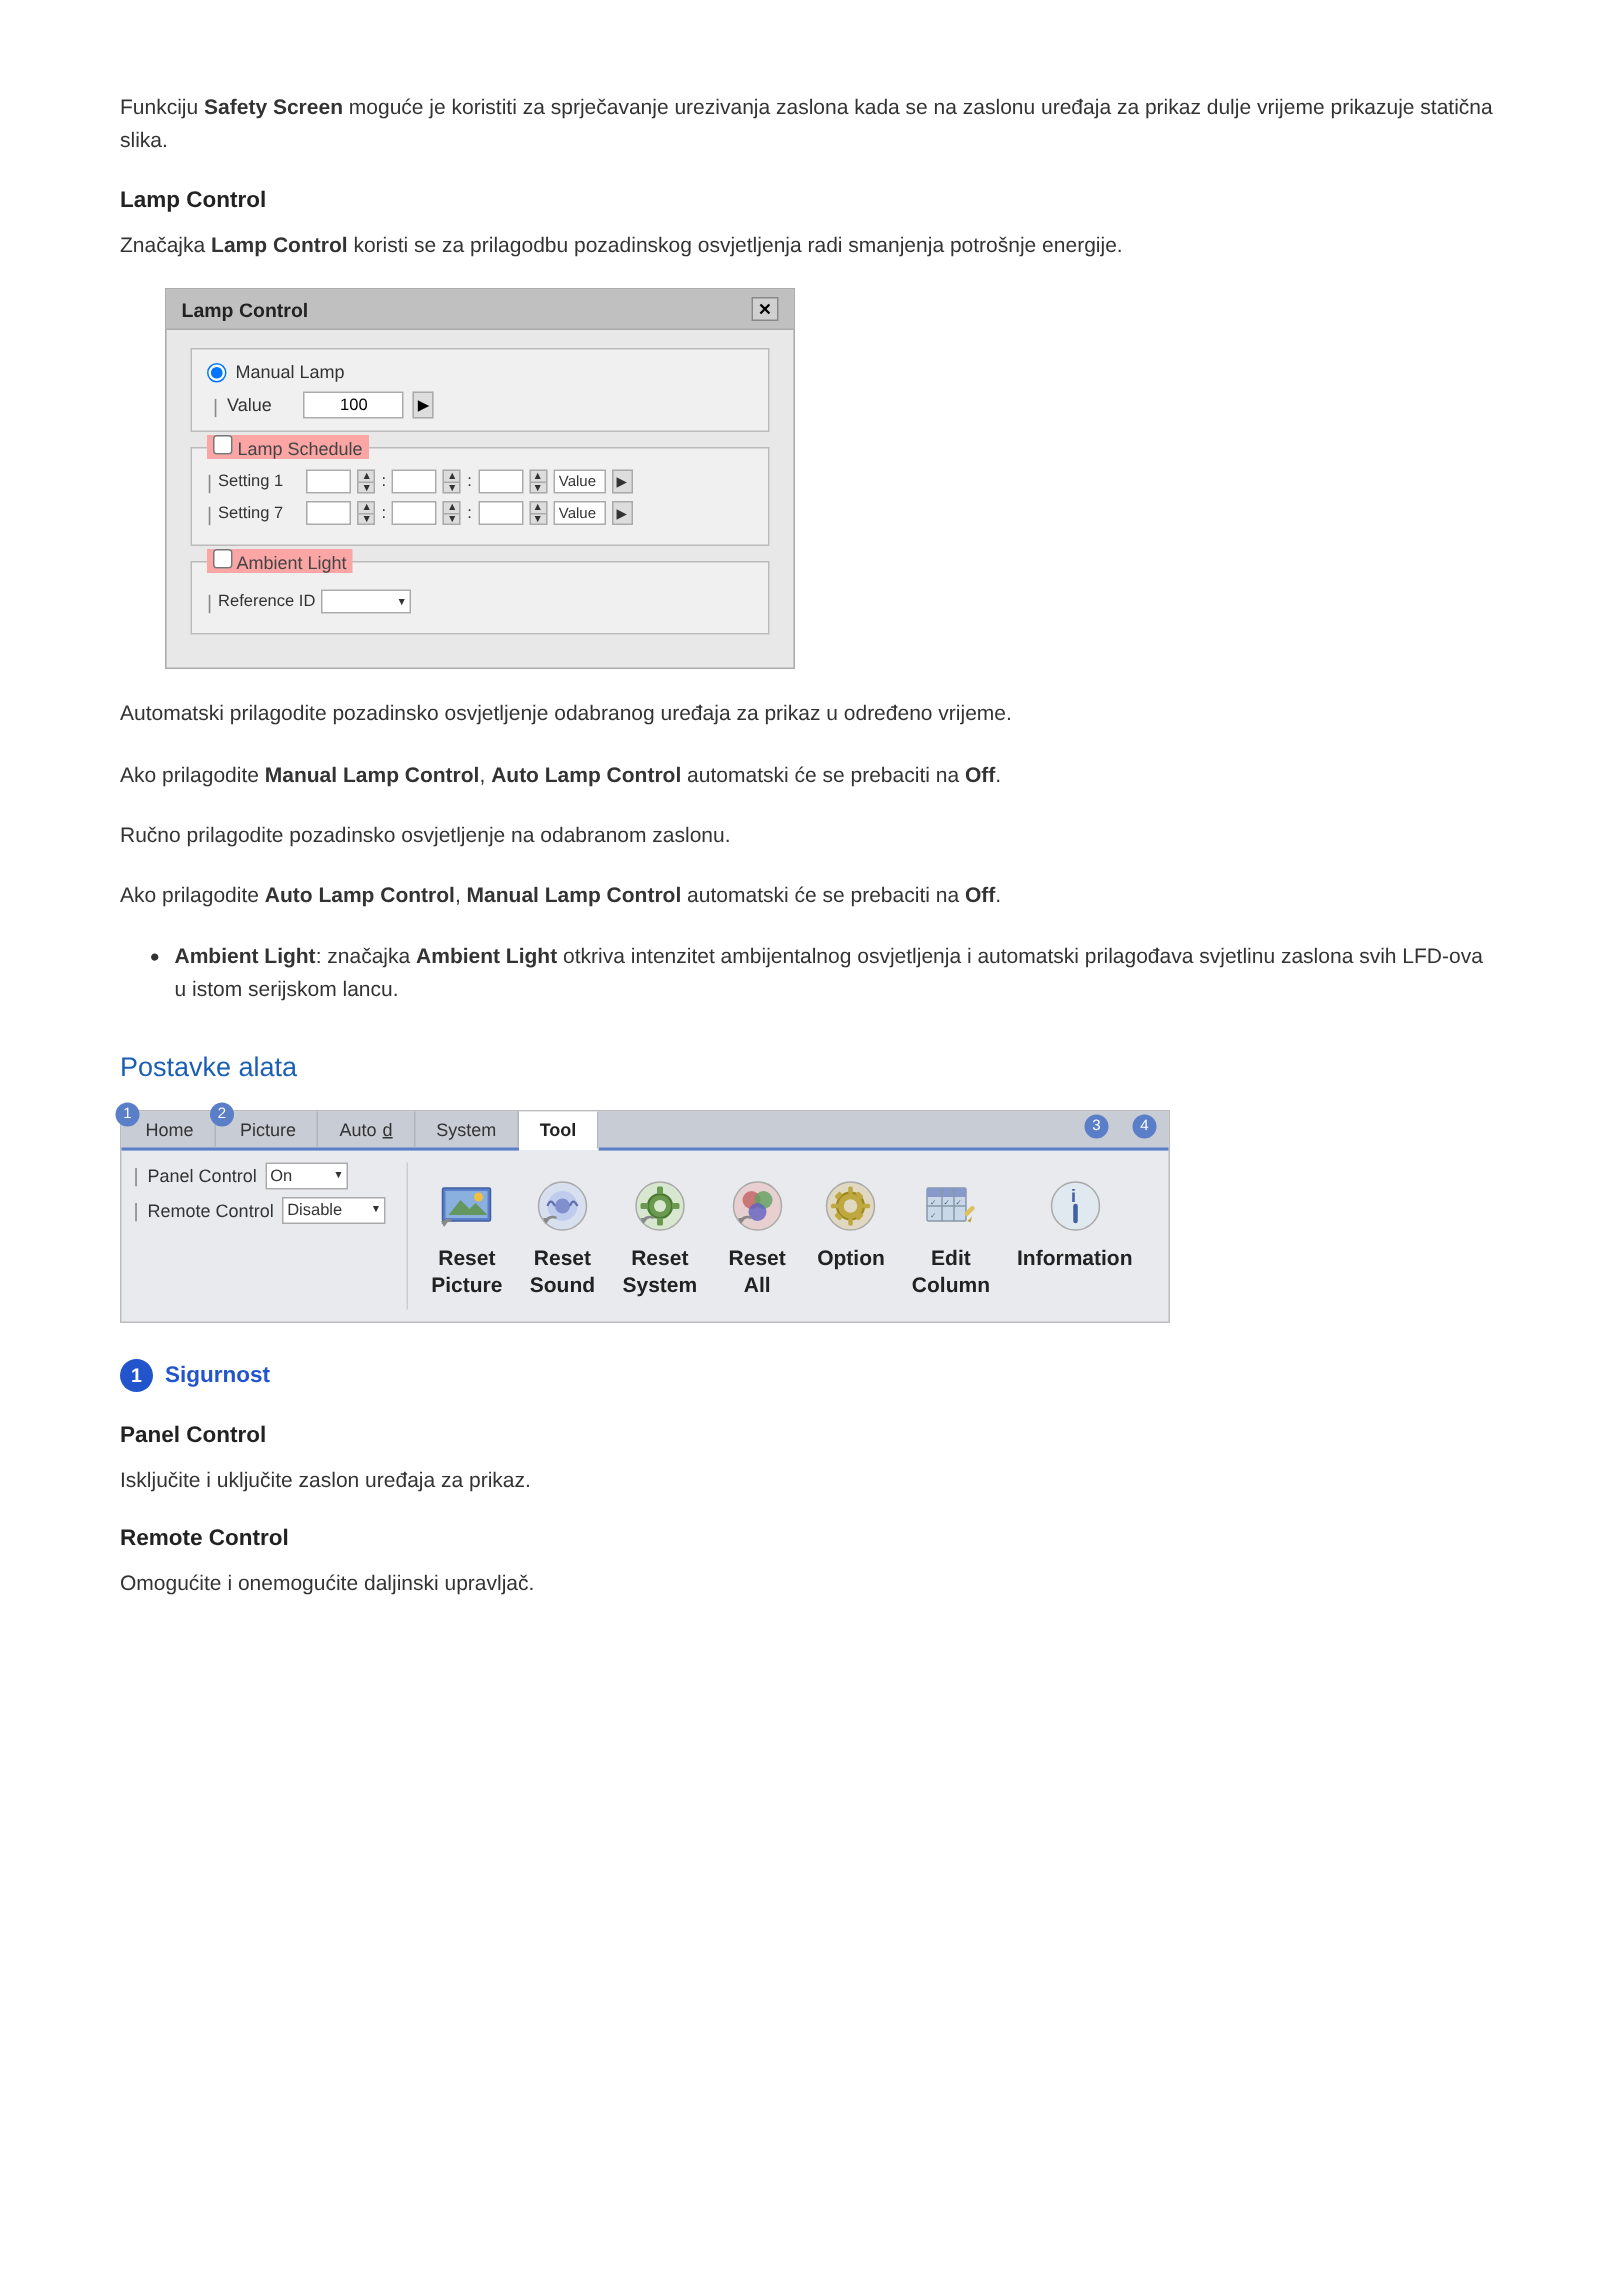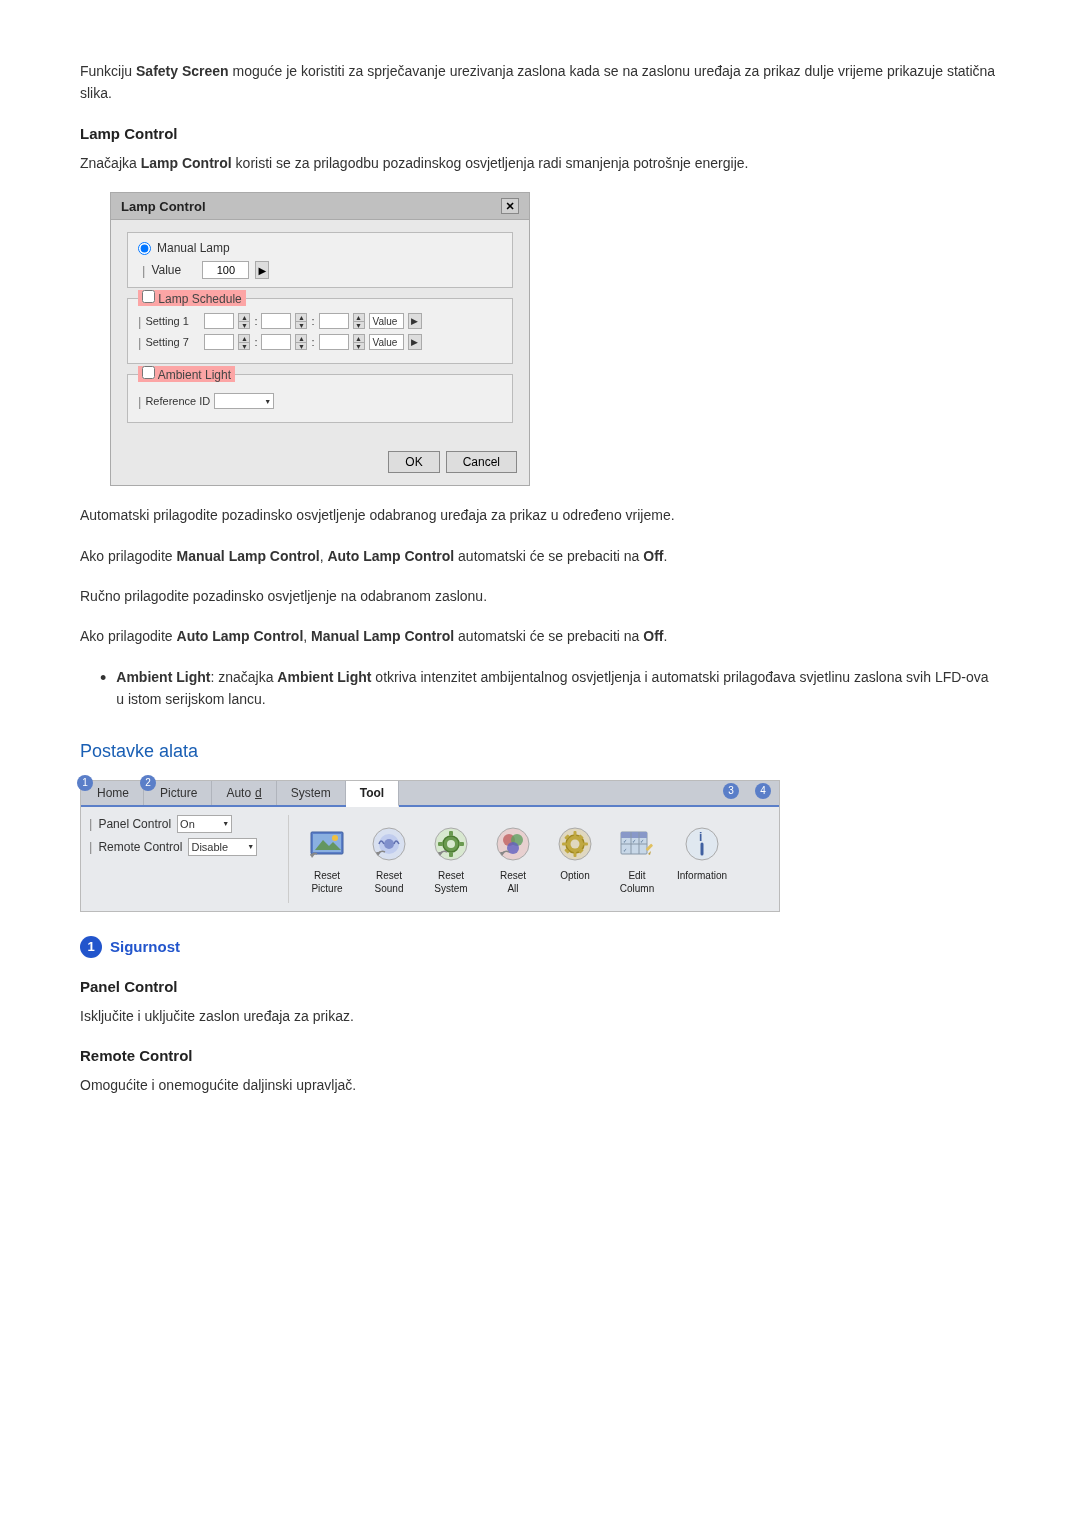--- a/index.html
+++ b/index.html
@@ -103,21 +103,21 @@
 
     .value-label {
       font-size: 12px;
       color: #333;
       min-width: 45px;
     }
 
     .value-input {
       border: 1px solid #aaa;
       background: white;
-      width: 47px;
+      width: 67px;
       height: 18px;
       font-size: 11px;
       padding: 0 3px;
       text-align: center;
     }
 
     .arrow-btn {
       border: 1px solid #aaa;
       background: #ddd;
       width: 14px;
@@ -362,24 +362,25 @@
 
     .tool-icon-img {
       width: 42px;
       height: 42px;
       display: flex;
       align-items: center;
       justify-content: center;
     }
 
     .tool-icon-label {
-      font-size: 10px;
+      font-size: 14px;
       text-align: center;
       color: #222;
       line-height: 1.3;
+      font-weight: bold;
     }
 
     
     .numbered-section-title {
       display: flex;
       align-items: center;
       gap: 8px;
       margin-bottom: 14px;
     }
 
@@ -495,24 +496,20 @@
       <div class="dialog-section-title">
         <input type="checkbox" style="">
         <span>Ambient Light</span>
       </div>
       <div class="setting-row" style="margin-top:4px;">
         <span class="pipe">|</span>
         <span class="setting-label">Reference ID</span>
         <div class="dropdown-small"></div>
       </div>
     </div>
-  </div>
-  <div class="dialog-footer">
-    <button class="dialog-btn">OK</button>
-    <button class="dialog-btn">Cancel</button>
   </div>
 </div>
 
 <div class="text-block">Automatski prilagodite pozadinsko osvjetljenje odabranog uređaja za prikaz u određeno vrijeme.</div>
 
 <div class="text-block">
   <span>Ako prilagodite </span><b>Manual Lamp Control</b><span>, </span><b>Auto Lamp Control</b><span> automatski će se prebaciti na </span><b>Off</b><span>.</span>
 </div>
 
 <div class="text-block">Ručno prilagodite pozadinsko osvjetljenje na odabranom zaslonu.</div>

